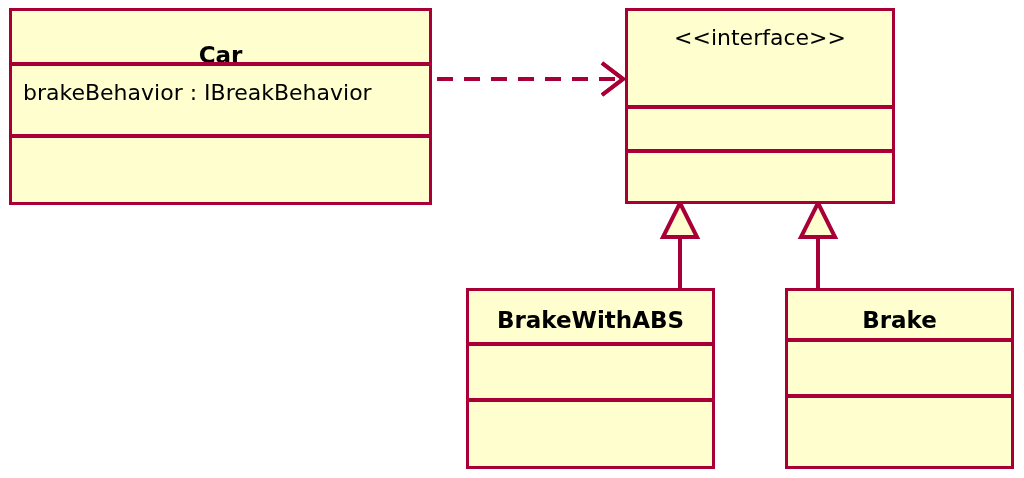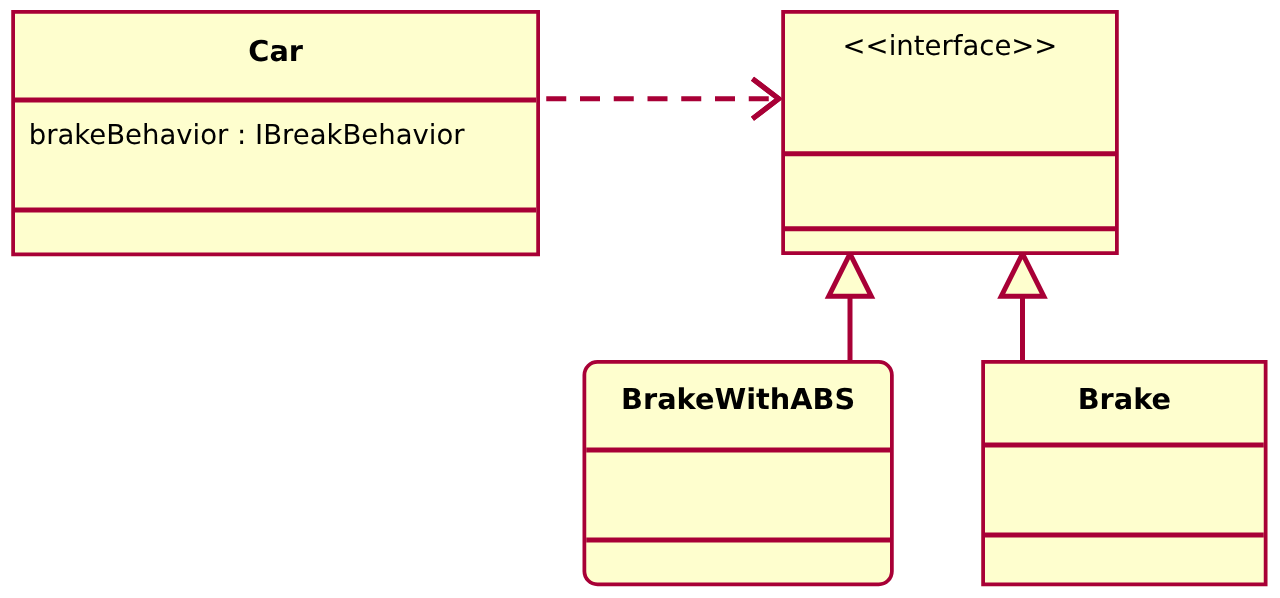--- a/index.html
+++ b/index.html
@@ -28,21 +28,20 @@
     z-index: 3;
   }
   .uml-compartment {
     position: relative;
     box-sizing: border-box;
     overflow: visible;
     white-space: nowrap;
   }
   .uml-compartment + .uml-compartment {
     border-top: 4px solid #A80036;
-    margin-top: 16px;
   }
 
   .class-title {
     font-weight: bold;
     font-size: 23px;
     color: #000000;
     text-align: center;
     line-height: 1;
     white-space: nowrap;
   }
@@ -62,34 +61,34 @@
     white-space: nowrap;
   }
 
   
   #class-car {
     left: 9px;  top: 8px;  width: 423px; height: 197px;
   }
   #class-car .c1 { height: 51px; }
   #class-car .c2 { height: 72px; }
   #class-car .c3 { height: 66px; }
-  #class-car .title-pos { position:absolute; left:0; right:0; top:20px; }
+  #class-car .title-pos { position:absolute; left:0; right:0; top:33px; }
   #class-car .attr-pos  { position:absolute; left:11px; top:16px; }
 
   #class-ibreakbehavior {
     left: 625px; top: 8px; width: 270px; height: 196px;
   }
   #class-ibreakbehavior .c1 { height: 94px; }
   #class-ibreakbehavior .c2 { height: 44px; }
   #class-ibreakbehavior .c3 { height: 46px; }
   #class-ibreakbehavior .stereo-pos { position:absolute; left:-10px; right:-10px; top:16px; }
   #class-ibreakbehavior .title-pos  { position:absolute; left:-10px; right:-10px; top:52px; }
 
   #class-brakewithabs {
-    left: 466px; top: 288px; width: 249px; height: 181px; border-radius: 12px;
+    left: 466px; top: 288px; width: 249px; height: 181px;
   }
   #class-brakewithabs .c1 { height: 51px; }
   #class-brakewithabs .c2 { height: 56px; }
   #class-brakewithabs .c3 { height: 62px; }
   #class-brakewithabs .title-pos { position:absolute; left:0; right:0; top:18px; }
 
   #class-brake {
     left: 785px; top: 288px; width: 229px; height: 181px;
   }
   #class-brake .c1 { height: 47px; }

